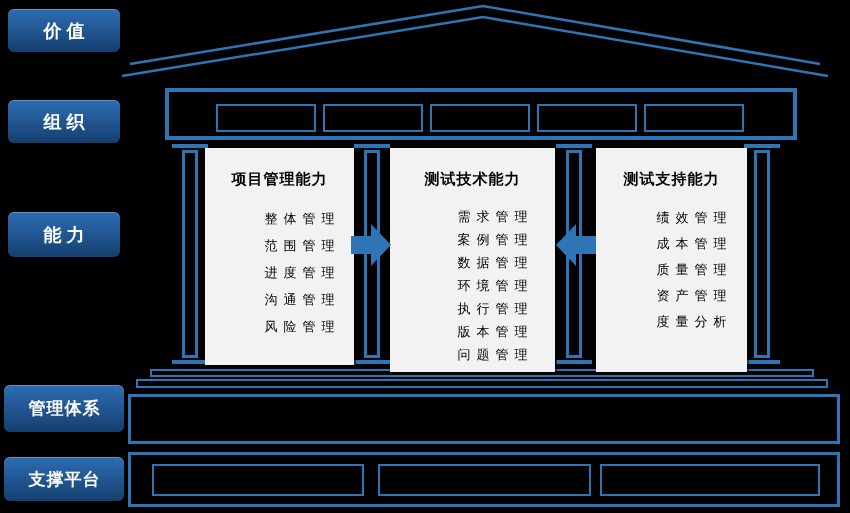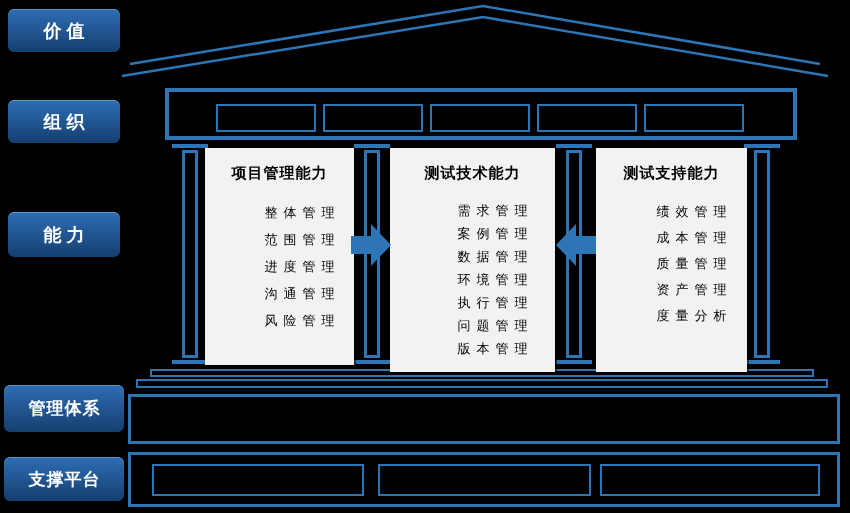--- a/index.html
+++ b/index.html
@@ -39,21 +39,21 @@
   .frieze-box{position:absolute;top:12px;width:100px;height:28px;border:2px solid var(--structure-stroke);background:var(--background);}
 
   
   .pillar{position:absolute;top:144px;width:36px;height:224px;}
   .pillar .cap{width:36px;height:4px;background:var(--structure-stroke);}
   .pillar .shaft{width:16px;height:208px;margin:2px auto;border:3px solid var(--structure-stroke);background:var(--background);}
 
   
   .panel{position:absolute;background:var(--panel-fill);color:var(--panel-text);z-index:2;
     box-shadow:2px 2px 0 rgba(0,0,0,.55);}
-  .panel-title{text-align:center;padding-top:16px;font-size:15px;font-weight:bold;letter-spacing:1px;}
+  .panel-title{text-align:center;padding-top:22px;font-size:15px;font-weight:bold;letter-spacing:1px;}
   .panel-items{margin-top:16px;text-align:center;margin-left:40px;}
   .item{font-size:13px;letter-spacing:6px;padding-left:6px;white-space:nowrap;}
   .panel.p1 .item{line-height:27px;}
   .panel.p2 .item{line-height:23px;}
   .panel.p3 .item{line-height:26px;}
 
   
   .arrow{position:absolute;z-index:5;}
   .arrow polygon{fill:var(--arrow-fill);}
 
@@ -131,22 +131,22 @@
   </div>
 
   <div class="panel p2" style="left:390px;top:148px;width:165px;height:224px">
     <div class="panel-title">测试技术能力</div>
     <div class="panel-items">
       <div class="item">需求管理</div>
       <div class="item">案例管理</div>
       <div class="item">数据管理</div>
       <div class="item">环境管理</div>
       <div class="item">执行管理</div>
+      <div class="item">版本管理</div>
       <div class="item">问题管理</div>
-      <div class="item">版本管理</div>
     </div>
   </div>
 
   <div class="panel p3" style="left:596px;top:148px;width:151px;height:224px">
     <div class="panel-title">测试支持能力</div>
     <div class="panel-items">
       <div class="item">绩效管理</div>
       <div class="item">成本管理</div>
       <div class="item">质量管理</div>
       <div class="item">资产管理</div>

